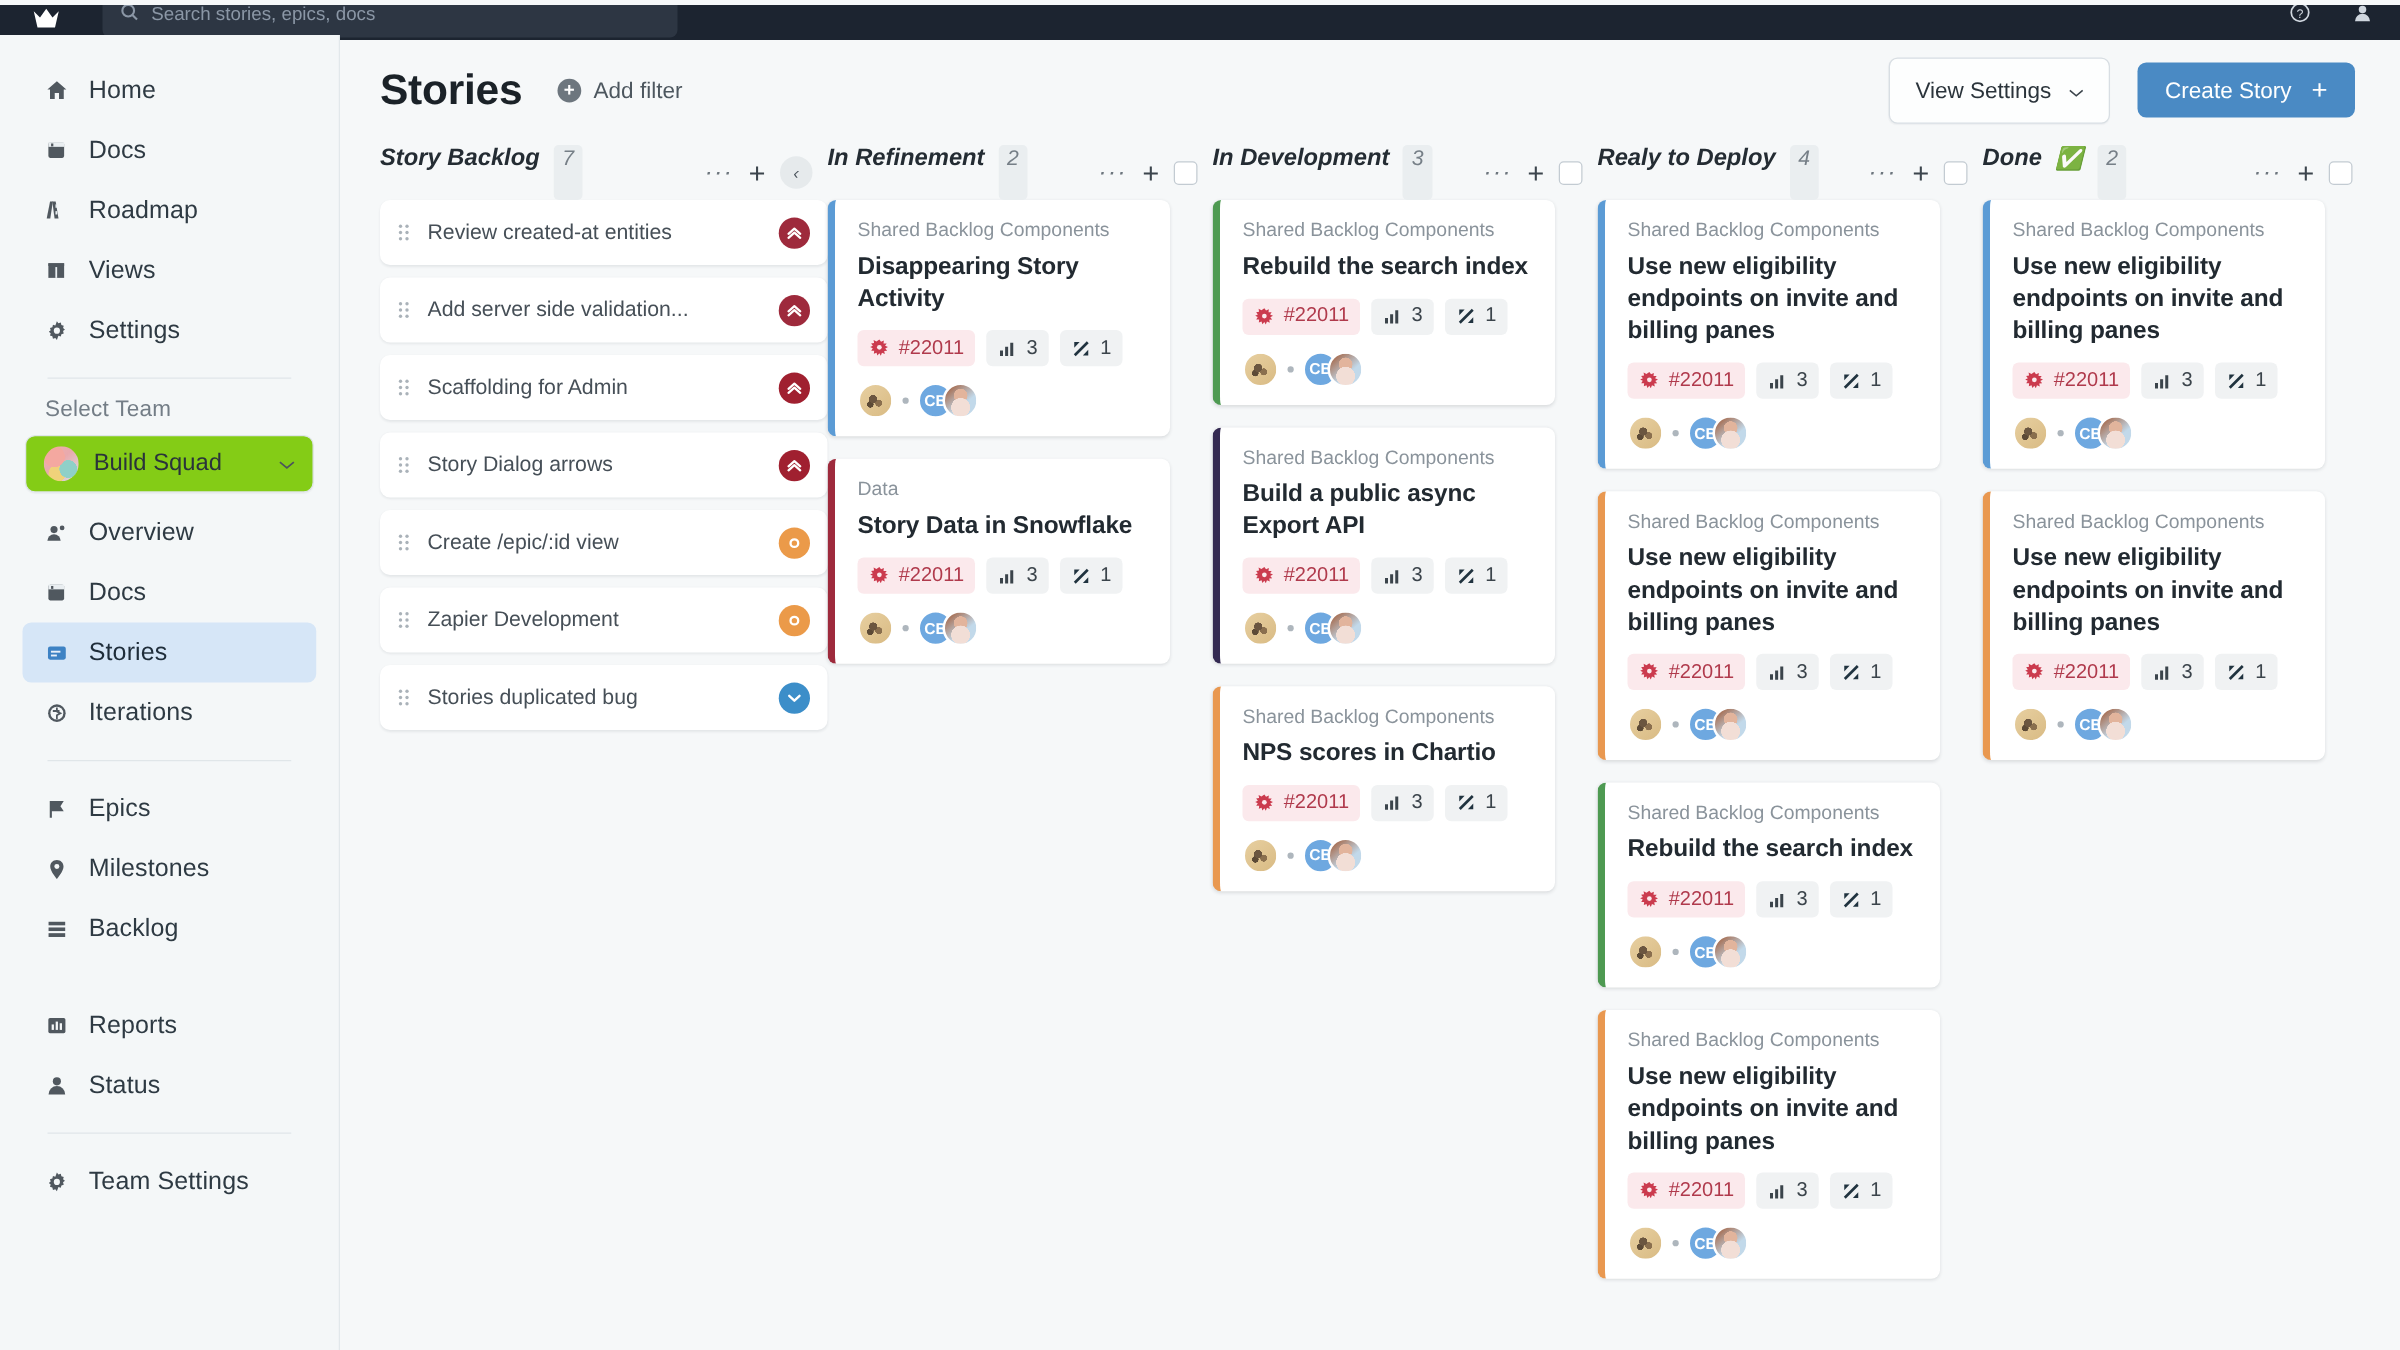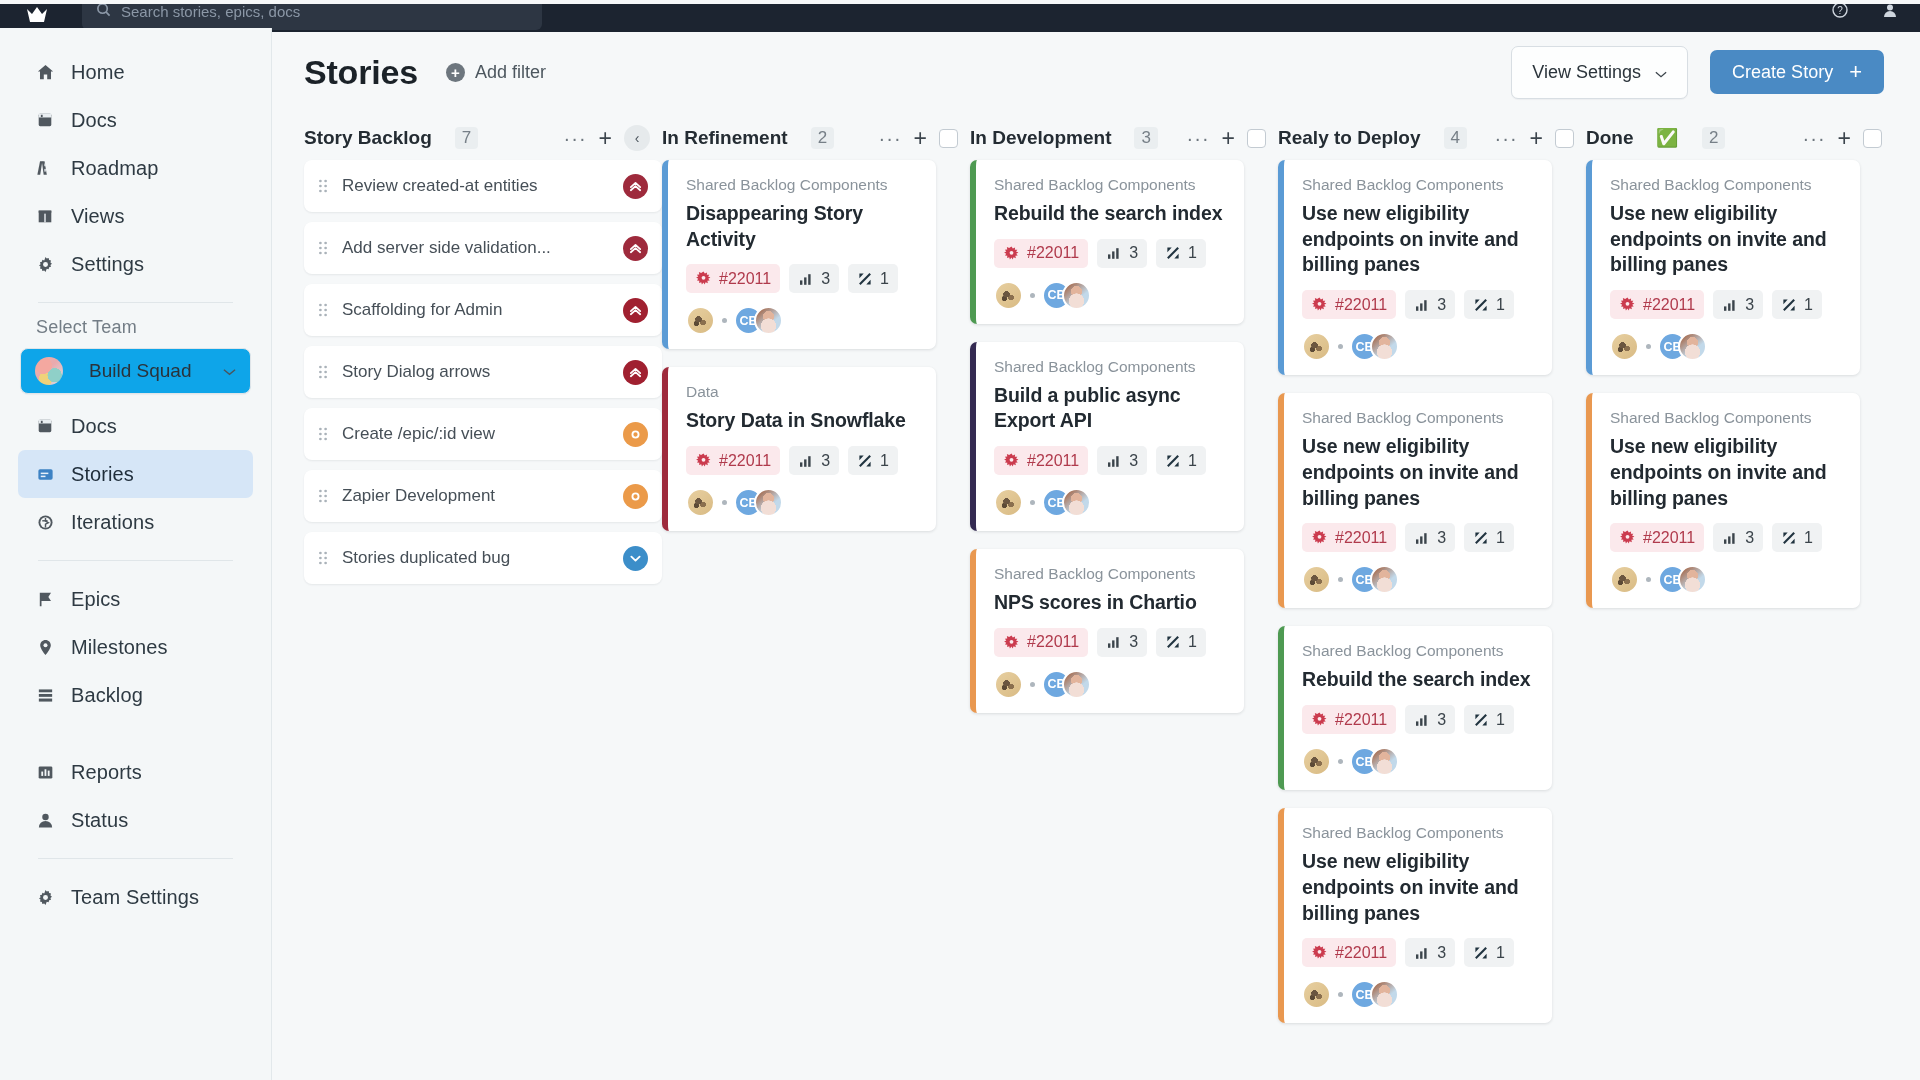--- a/index.html
+++ b/index.html
@@ -47,23 +47,23 @@
     font-size: 20px; color: #2e3a43; letter-spacing: .1px;
   }
   .nav-item .nav-ico { width: 22px; display: flex; justify-content: center; align-items: center; color: #50585f; }
   .nav-item.active { background: #d6e6f7; color: #1f2d3a; }
   .nav-item.active .nav-ico { color: #3d82c4; }
   .nav-sep { height: 1px; background: #e0e6e9; margin: 14px 38px; }
   .nav-group-label {
     font-size: 18px; color: #737d86; margin: 6px 0 10px 36px; letter-spacing: .2px;
   }
   .team-select {
-    margin: 0 20px 8px 20px; height: 46px; background: #0ea5e9;
+    margin: 0 20px 8px 20px; height: 46px; background: #84cc16;
     border: 1px solid #dfe5e9; border-radius: 8px;
-    display: flex; align-items: center; gap: 26px; padding: 12px 14px; cursor: pointer;
+    display: flex; align-items: center; gap: 12px; padding: 12px 14px; cursor: pointer;
     box-shadow: 0 1px 1px rgba(20,30,40,.04);
   }
   .team-avatar {
     width: 28px; height: 28px; border-radius: 50%;
     background:
       radial-gradient(circle at 30% 30%, #f4a8a0 0 30%, transparent 31%),
       radial-gradient(circle at 70% 65%, #8fd0c8 0 26%, transparent 27%),
       radial-gradient(circle at 38% 78%, #f0d27a 0 24%, transparent 25%),
       linear-gradient(135deg,#f0b3ab,#e9a9ad 45%,#d9e1e6);
     flex: 0 0 auto;
@@ -100,22 +100,23 @@
     height: 44px; padding: 0 22px; background: #4a8ac4; border: none;
     border-radius: 7px; font-size: 18px; color: #fff; cursor: pointer;
     display: flex; align-items: center; gap: 16px; font-weight: 500;
   }
 
   
   #board { display: flex; padding-left: 32px; gap: 0; }
   .column { width: 308px; flex: 0 0 auto; }
   .column.wide { width: 358px; }
   .col-head {
-    display: flex; align-items: center; height: 44px; padding: 0 12px 0 0;
-    gap: 23px;
+    display: flex; height: 44px; padding: 0 12px 0 0;
+    gap: 11px;
+    font-style: italic;
   }
   .col-title { font-size: 19px; font-weight: bold; color: #242c33; white-space: nowrap; }
   .col-count {
     font-size: 17px; color: #767f87; background: #eaeef0;
     border-radius: 4px; padding: 1px 7px;
   }
   .col-tools { margin-left: auto; display: flex; align-items: center; gap: 12px; }
   .t-dots { color: #6d767e; font-size: 20px; letter-spacing: 1px; cursor: pointer; line-height:10px;}
   .t-plus { color: #3c454d; font-size: 23px; cursor: pointer; line-height: 18px; }
   .t-box { width: 19px; height: 19px; border: 1.6px solid #c3cbd2; border-radius: 4px; background:#fff; cursor:pointer;}
@@ -295,20 +296,30 @@
     <span class="team-caret">
       <svg width="13" height="8" viewBox="0 0 14 8">
           <path d="M1 1.5 L7 6.5 L13 1.5" fill="none" stroke="#4b545c" stroke-width="1.5"></path>
         </svg>
     </span>
   </div>
 
   <div>
     <div class="nav-item">
       <span class="nav-ico">
+        <svg width="19" height="19" viewBox="0 0 20 20">
+            <circle cx="7.6" cy="7" r="3" fill="#50585f"></circle>
+            <path d="M2 16.5a5.6 5.6 0 0 1 11.2 0z" fill="#50585f"></path>
+            <circle cx="14.4" cy="5.6" r="2" fill="#50585f"></circle>
+          </svg>
+      </span>
+      <span>Overview</span>
+    </div>
+    <div class="nav-item">
+      <span class="nav-ico">
         <svg width="18" height="18" viewBox="0 0 20 20">
             <rect x="3" y="3" width="14" height="14" rx="1.6" fill="#50585f"></rect>
             <rect x="3" y="3" width="14" height="4.2" fill="#e9eef1"></rect>
             <rect x="5.4" y="4.2" width="2" height="2.6" fill="#50585f"></rect>
           </svg>
       </span>
       <span>Docs</span>
     </div>
     <div class="nav-item active">
       <span class="nav-ico">

